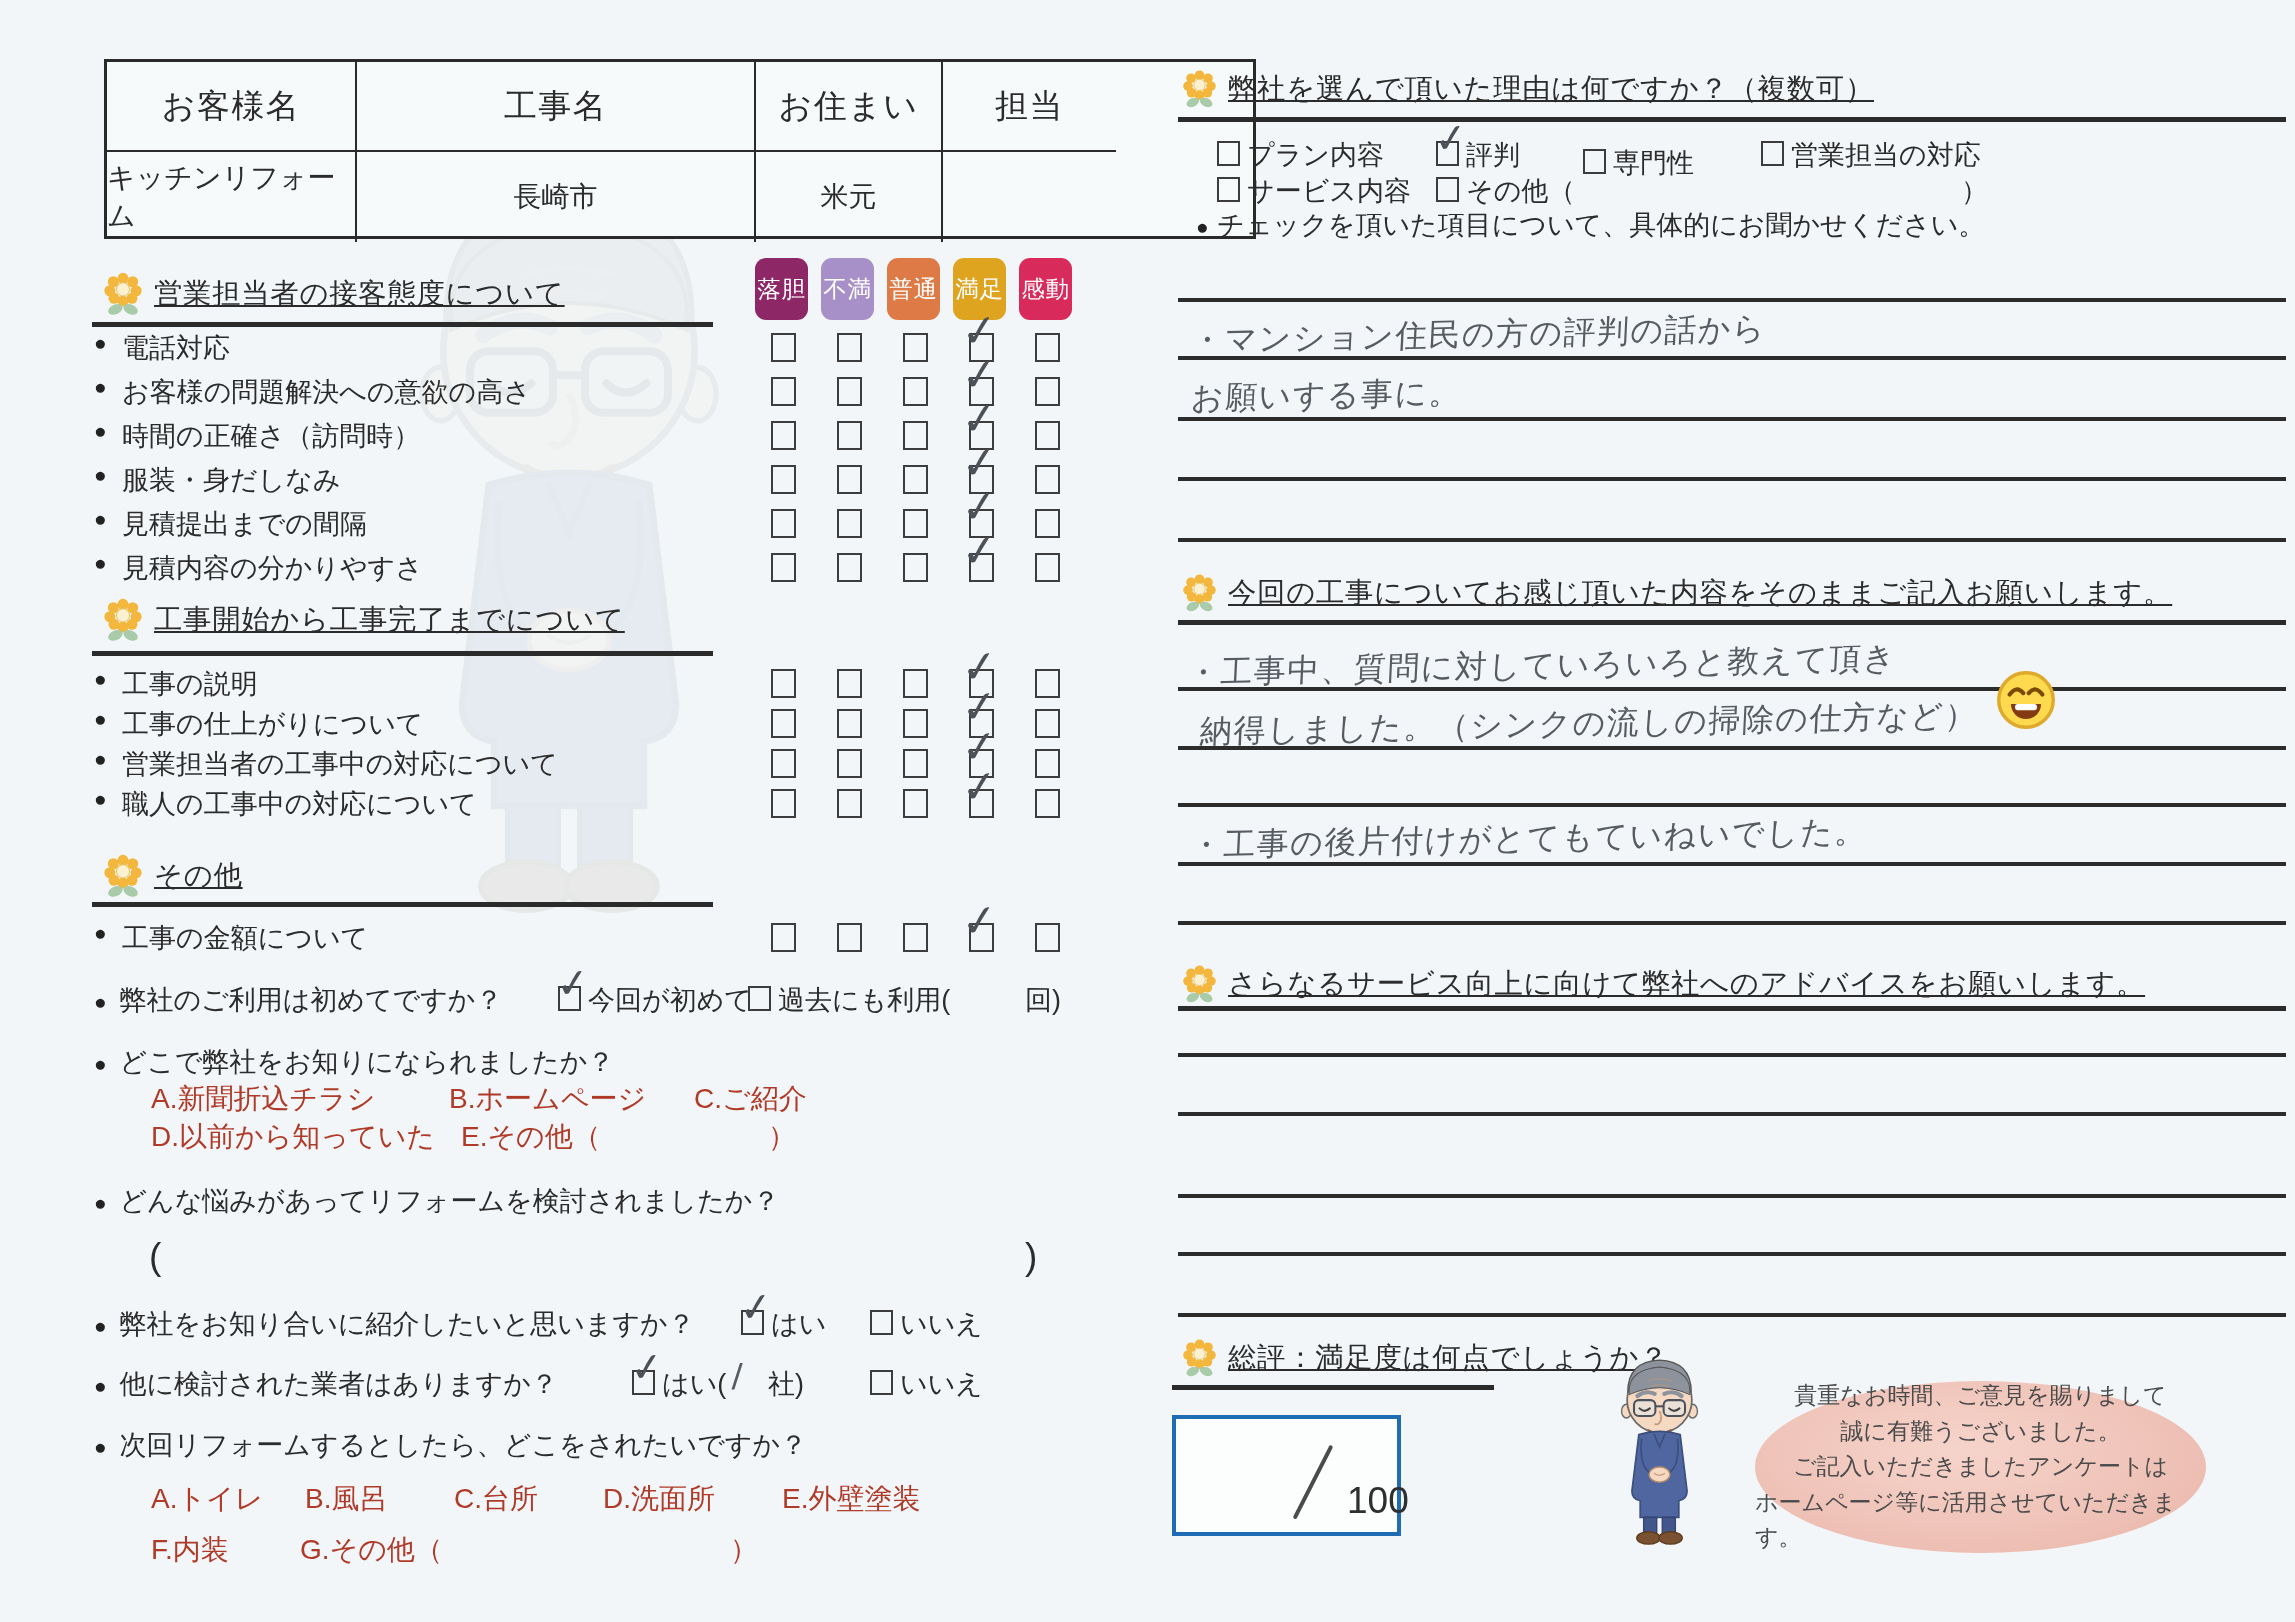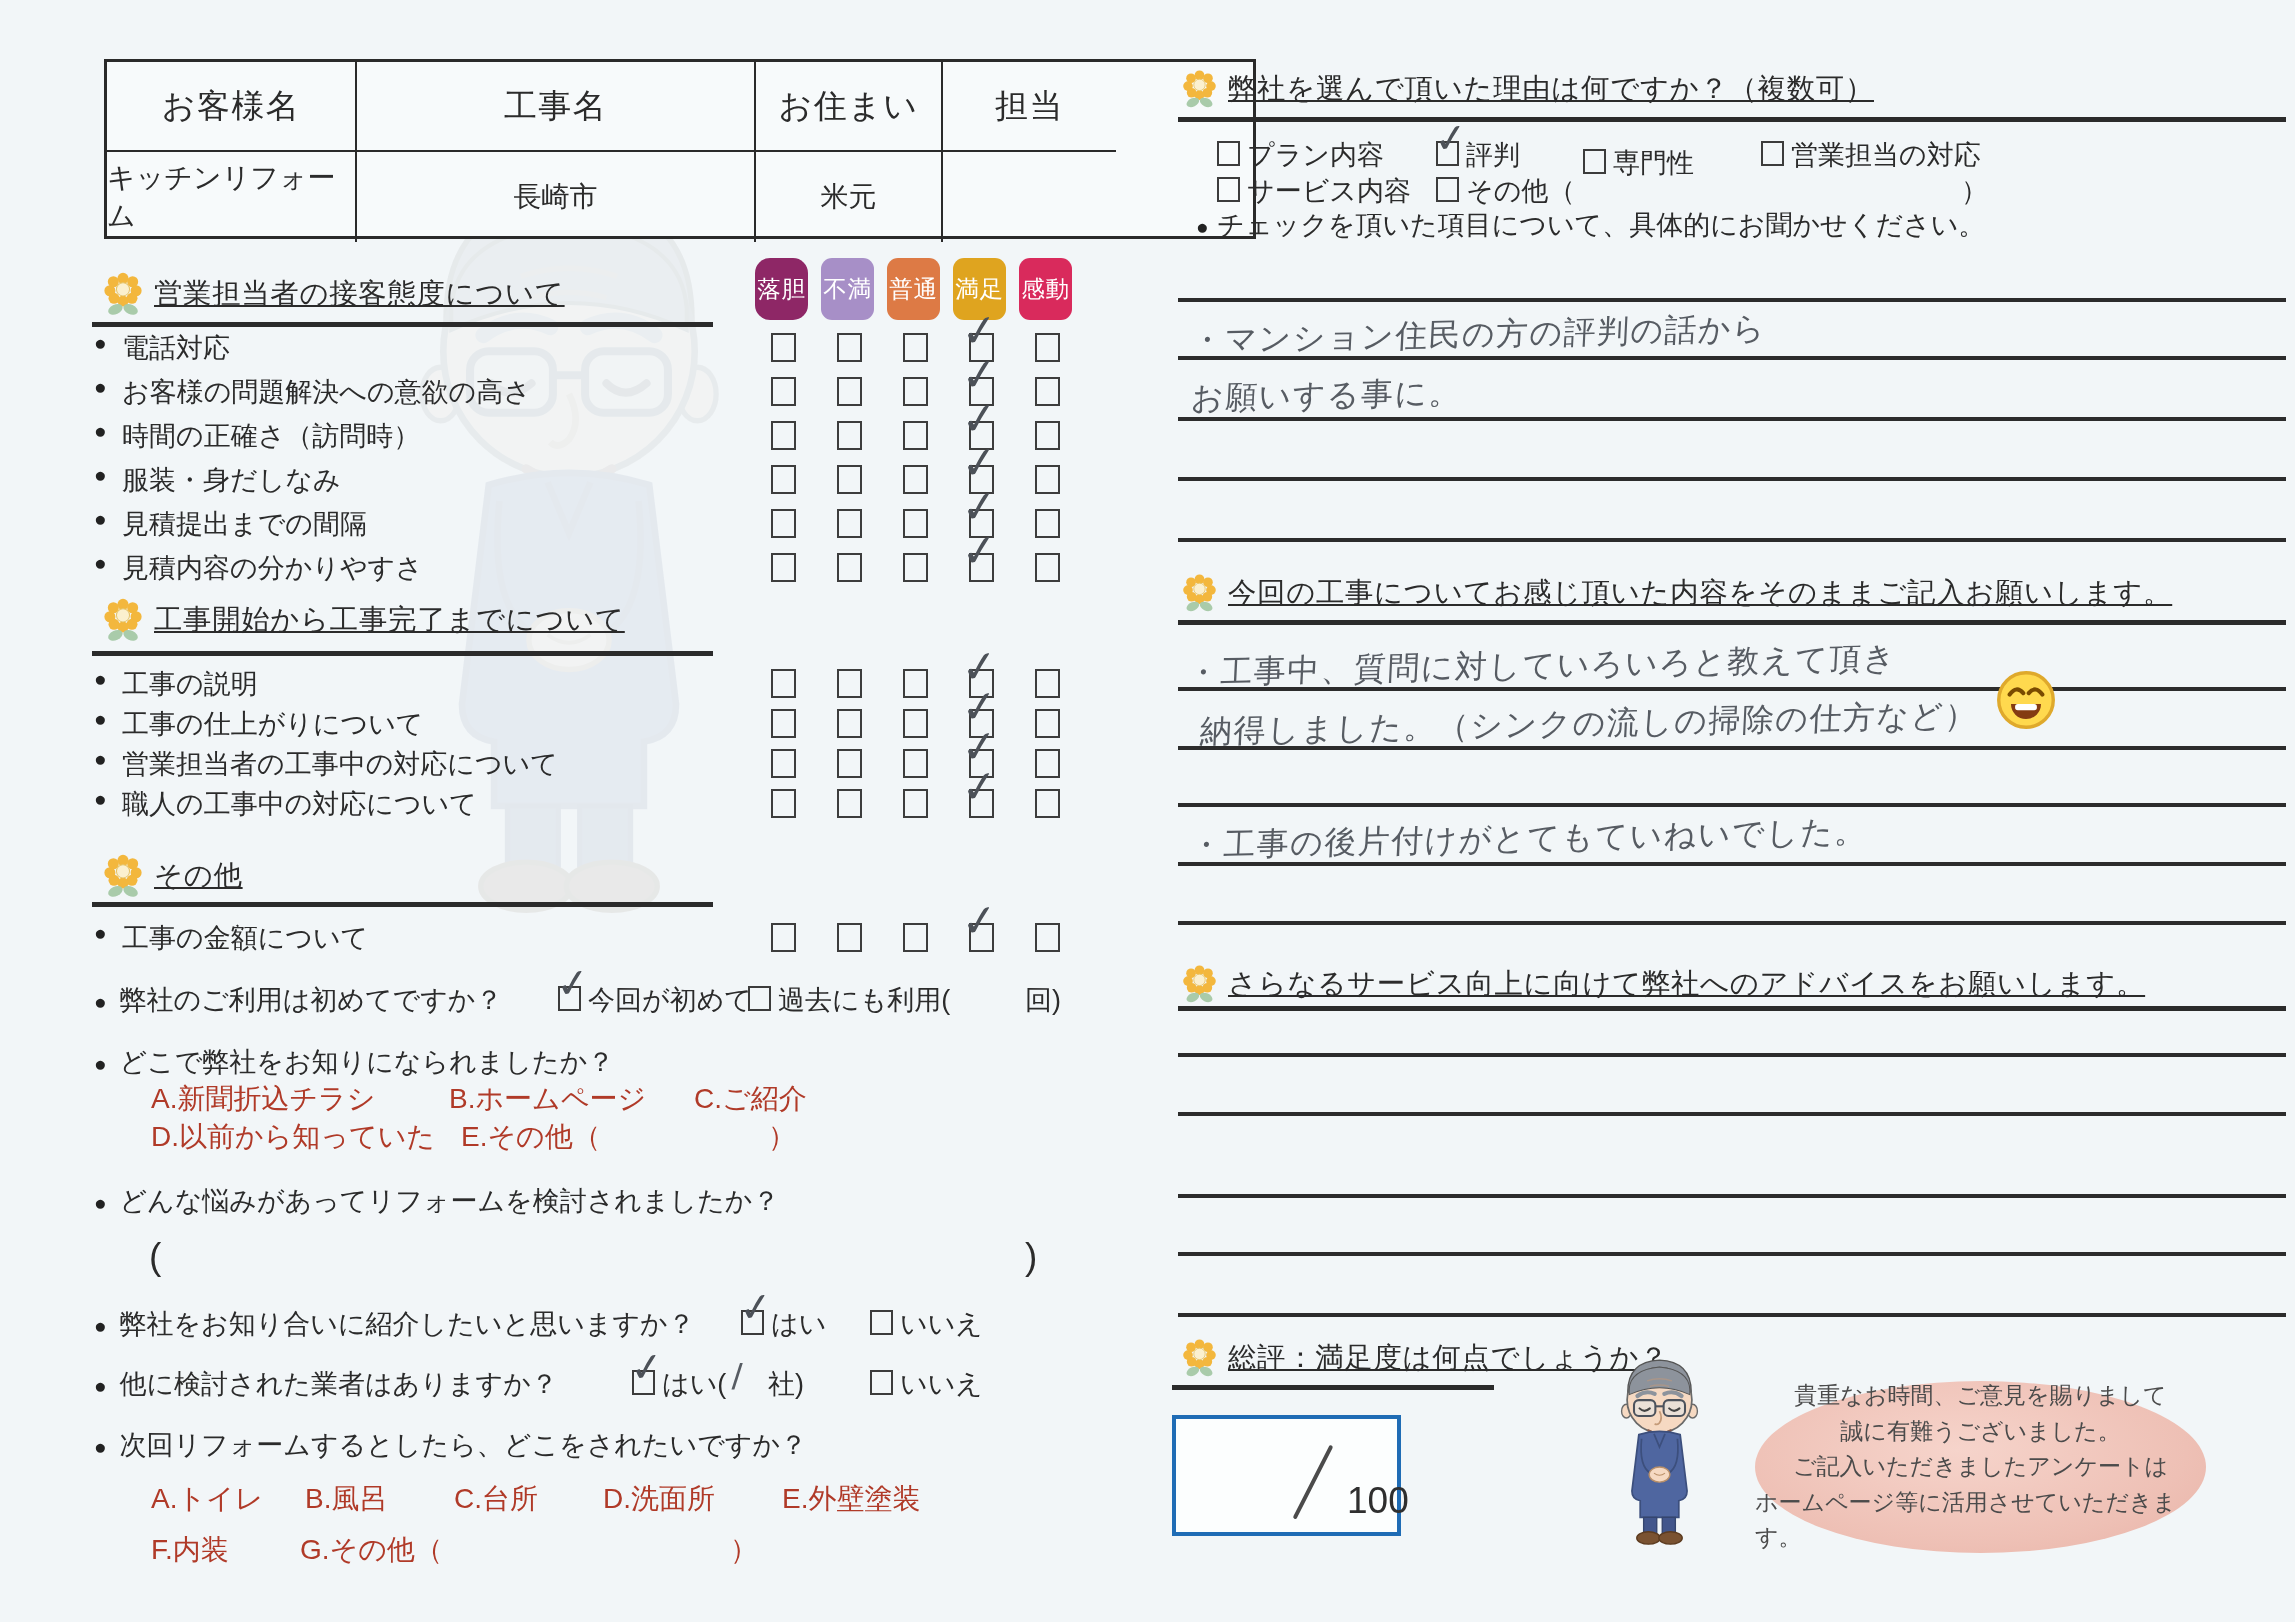--- a/index.html
+++ b/index.html
@@ -16,21 +16,21 @@
   .info-table div:nth-child(n+5){border-bottom:none;}
   .th{font-size:33px;letter-spacing:1.4px;}
   .td{font-size:28px;}
   
   .shead{position:absolute;display:flex;align-items:center;gap:11px;text-decoration:underline;}
   .stitle{font-size:28.4px;letter-spacing:0.7px;}
   .ul{position:absolute;height:4.9px;background:#2b2b2b;}
   
   .badge{position:absolute;top:258px;width:53px;height:62px;border-radius:11px;color:#fff;
          font-size:23.6px;display:flex;align-items:center;justify-content:center;letter-spacing:0.7px;}
-  .b1{background:#8e2766;border-radius:15px;} .b2{background:#a78fc7;} .b3{background:#dd7a45;}
+  .b1{background:#8e2766;} .b2{background:#a78fc7;} .b3{background:#dd7a45;}
   .b4{background:#dfa41f;} .b5{background:#d92a5c;}
   
   .rrow{position:absolute;left:0;width:1117px;height:33px;}
   .bullet{position:absolute;left:94px;top:1.4px;font-size:21px;color:#222;}
   .rlabel{position:absolute;left:122px;top:0;font-size:27px;text-align:center;}
   .cb{position:absolute;top:2.8px;width:21px;height:25px;border:2.1px solid #3d3d3d;background:transparent;}
   .c1{left:771px;} .c2{left:837px;} .c3{left:903px;} .c4{left:969px;} .c5{left:1035px;}
   .check{position:absolute;font-size:44px;color:#4c5158;transform:rotate(-6deg);
          font-family:"DejaVu Sans",sans-serif;line-height:1;}
   .rrow .check{left:961px;top:-21px;}

